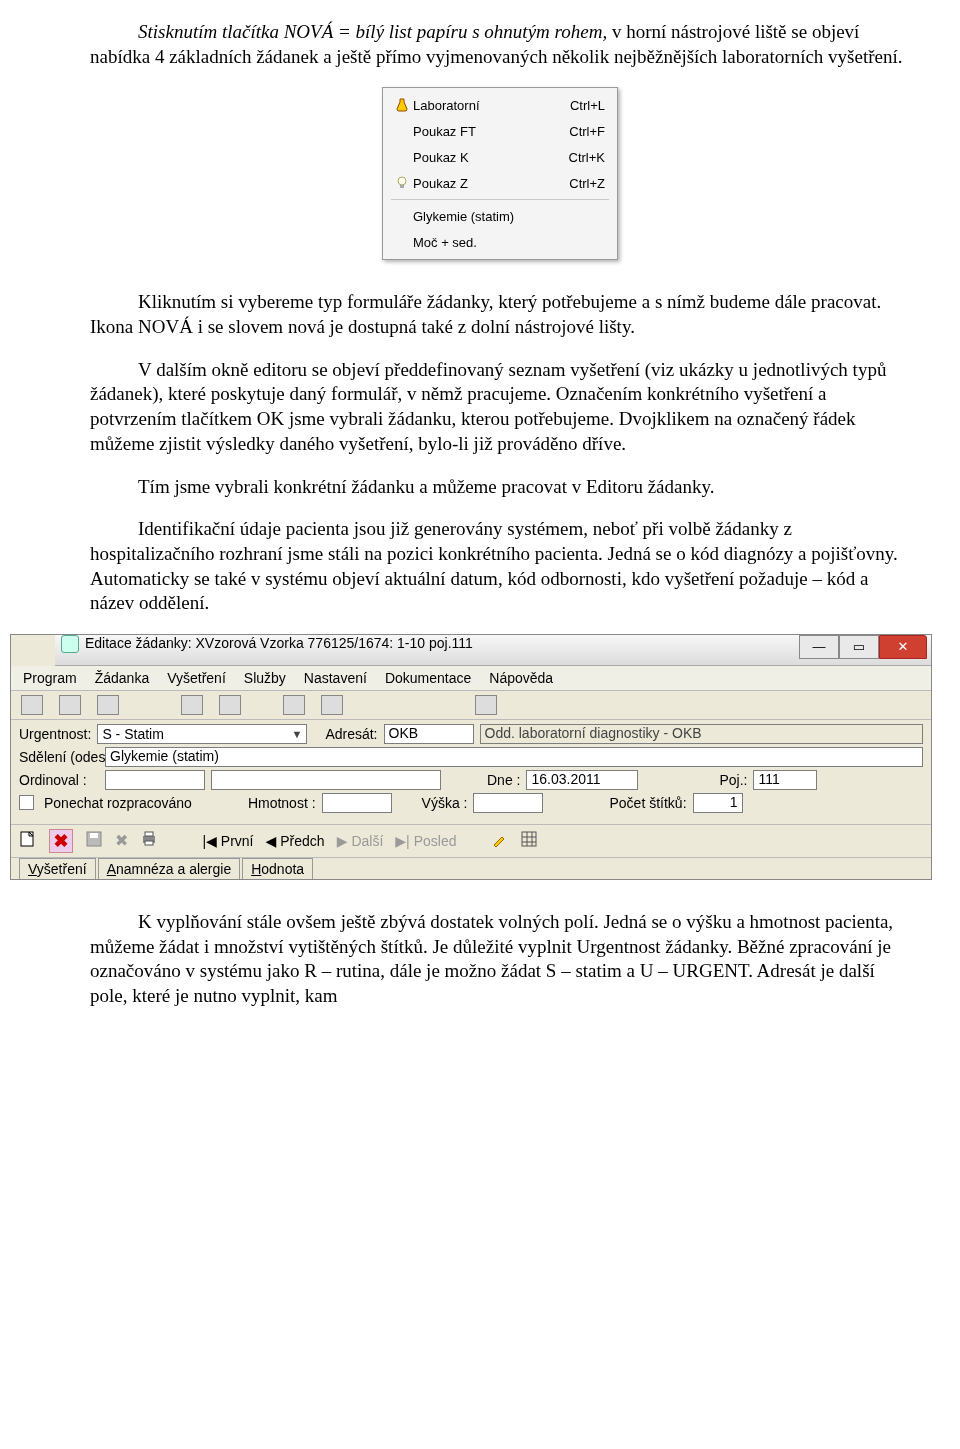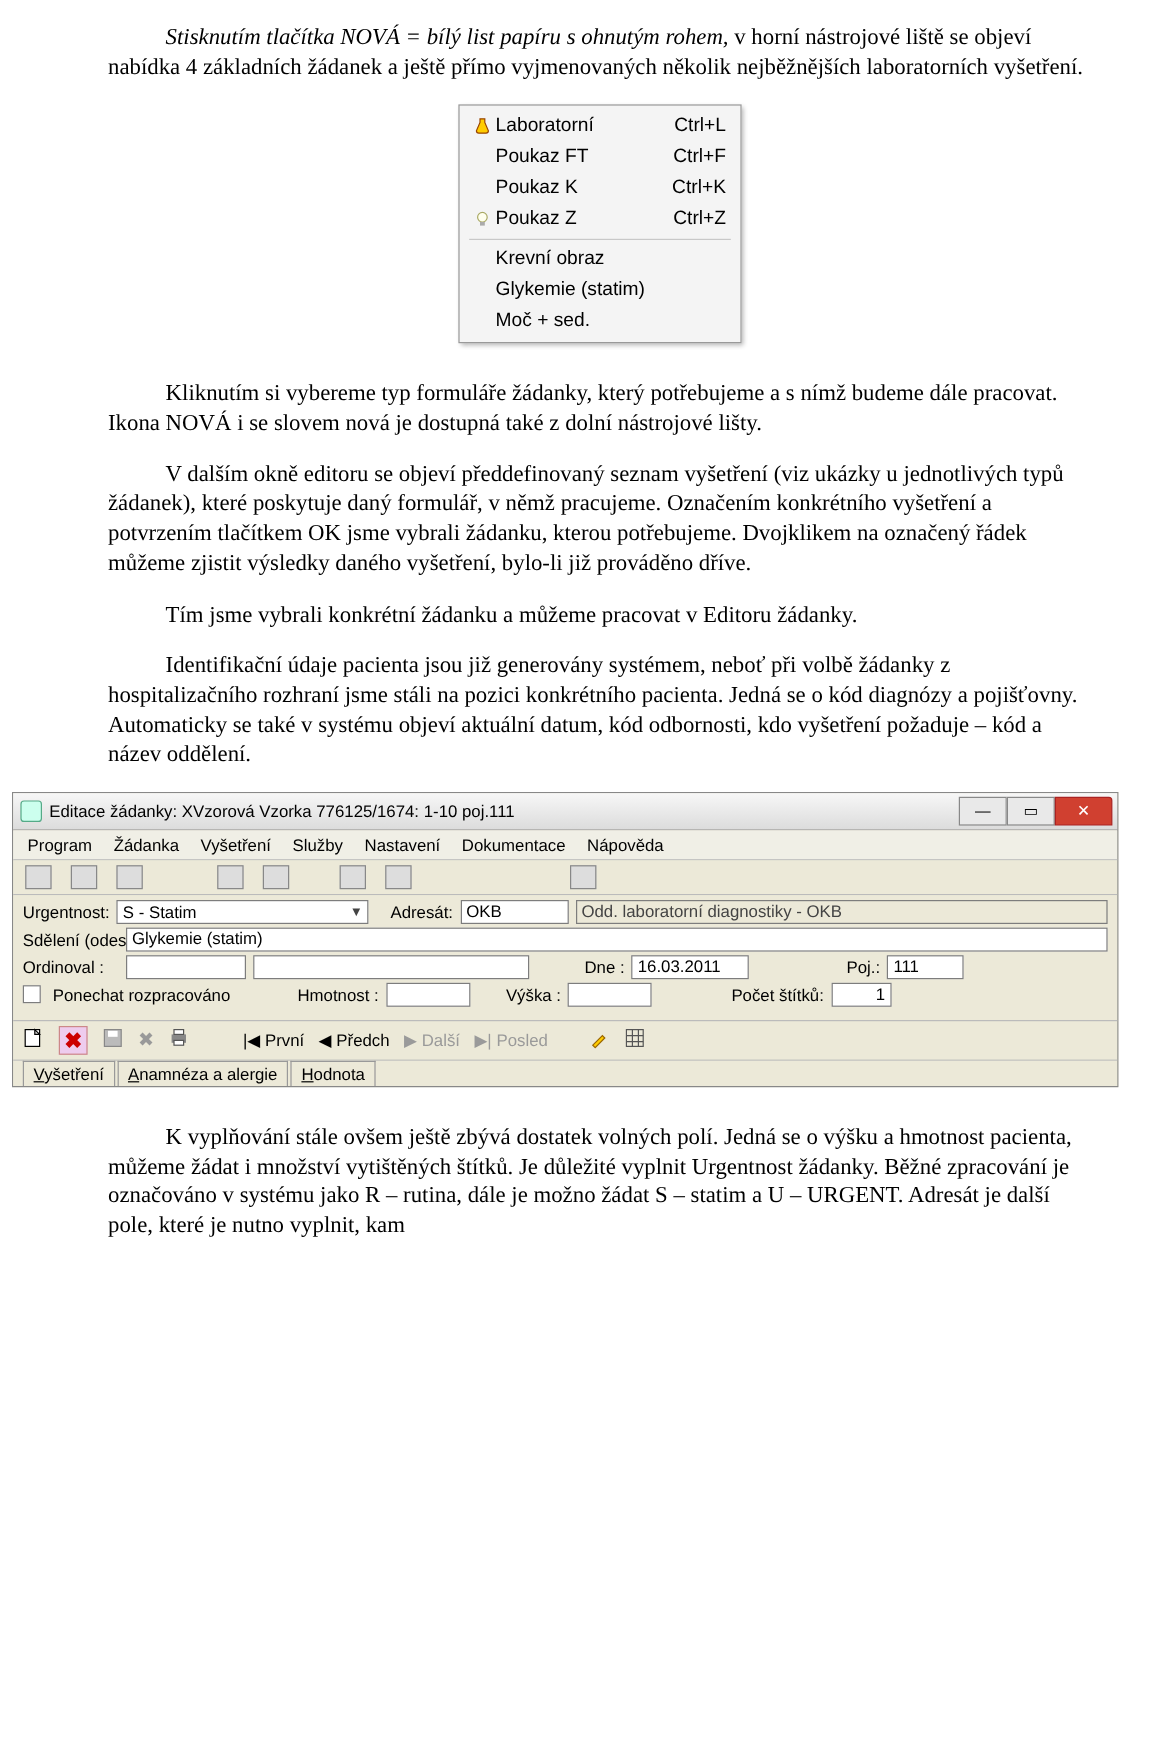--- a/index.html
+++ b/index.html
@@ -21,21 +21,21 @@
     display: flex;
     justify-content: center;
     margin: 8px 0 30px 0;
   }
   .ctx-menu {
     background: #f4f4f4;
     border: 1px solid #999;
     box-shadow: 2px 2px 4px rgba(0,0,0,.3);
     width: 230px;
     font-family: "Segoe UI", Tahoma, sans-serif;
-    font-size: 16px;
+    font-size: 13px;
     padding: 4px 2px;
   }
   .ctx-item {
     display: flex;
     align-items: center;
     height: 26px;
     padding: 0 10px 0 6px;
   }
   .ctx-icon {
     width: 22px;
@@ -51,25 +51,26 @@
     margin: 6px 0 30px -80px;
     width: 920px;
     font-family: "Segoe UI", Tahoma, sans-serif;
     font-size: 14px;
     color: #000;
     background: #ece9d8;
     border: 1px solid #888;
   }
   .win-titlebar {
     display: flex;
-    align-items: center;
+    align-items: flex-start;
     height: 30px;
     background: linear-gradient(#f7f7f7,#dcdcdc);
     border-bottom: 1px solid #aaa;
     padding: 0 4px 0 6px;
+    margin-left: 44px;
   }
   .win-title-icon {
     width: 16px; height: 16px;
     border: 1px solid #5a8;
     border-radius: 3px;
     background: #cfe;
     margin-right: 6px;
   }
   .win-title { flex: 1; }
   .win-btns { display: flex; gap: 0; }
@@ -217,24 +218,20 @@
             <circle cx="6" cy="5" r="4" fill="#ffe" stroke="#aa6"></circle>
             <rect x="4" y="9" width="4" height="3" fill="#aaa"></rect>
           </svg>
       </span>
       <span class="ctx-label">Poukaz Z</span>
       <span class="ctx-accel">Ctrl+Z</span>
     </div>
     <div class="ctx-sep"></div>
     <div class="ctx-item">
       <span class="ctx-icon"></span>
-      <span class="ctx-label">Krevní obraz</span>
-    </div>
-    <div class="ctx-item">
-      <span class="ctx-icon"></span>
       <span class="ctx-label">Glykemie (statim)</span>
     </div>
     <div class="ctx-item">
       <span class="ctx-icon"></span>
       <span class="ctx-label">Moč + sed.</span>
     </div>
   </div>
 </div>
 
 <p class="indent">Kliknutím si vybereme typ formuláře žádanky, který potřebujeme a s nímž budeme dále pracovat. Ikona NOVÁ i se slovem nová je dostupná také z dolní nástrojové lišty.</p>
@@ -293,21 +290,21 @@
       <label style="width:80px">Sdělení (odeslán ad):</label>
       <div class="inp" style="flex:1">Glykemie (statim)</div>
     </div>
 
 
     <div class="form-row">
       <label style="width:80px">Ordinoval :</label>
       <div class="inp" style="width:100px"></div>
       <div class="inp" style="width:230px"></div>
       <label style="margin-left:40px">Dne :</label>
-      <div class="inp" style="width:98px">16.03.2011</div>
+      <div class="inp" style="width:112px">16.03.2011</div>
       <label style="margin-left:75px">Poj.:</label>
       <div class="inp" style="width:64px;text-align:left">111</div>
     </div>
 
     <div class="form-row">
       <span class="chk"></span>
       <label>Ponechat rozpracováno</label>
       <label style="margin-left:50px">Hmotnost :</label>
       <div class="inp" style="width:70px"></div>
       <label style="margin-left:24px">Výška :</label>

